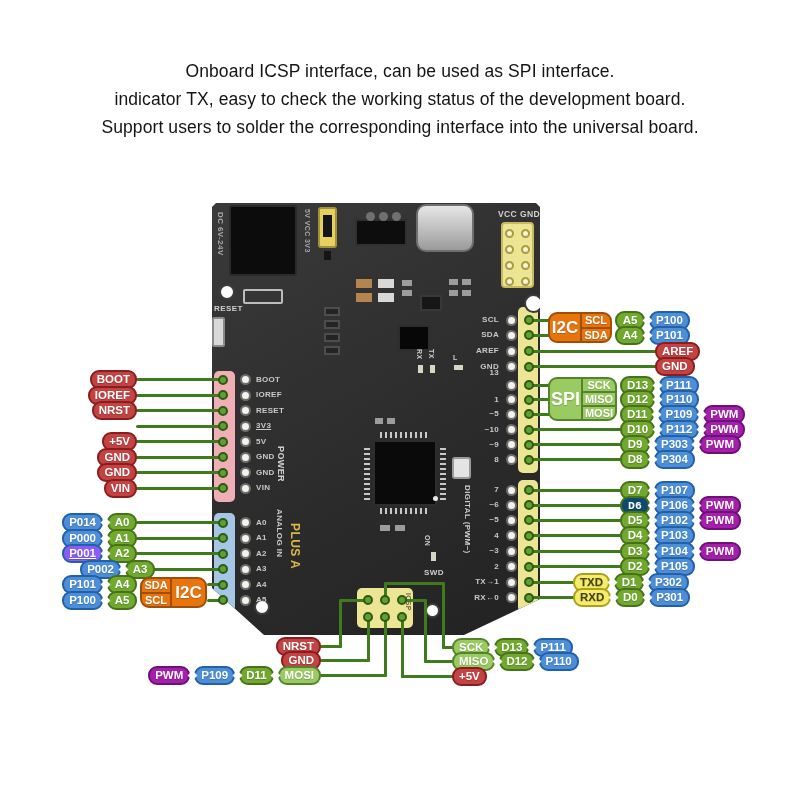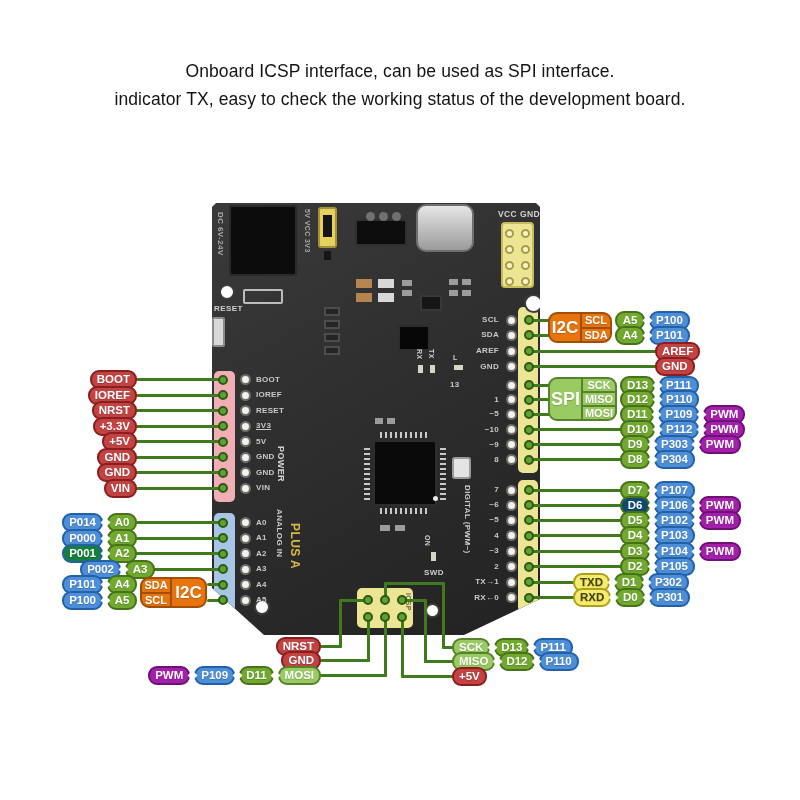--- a/index.html
+++ b/index.html
@@ -35,20 +35,21 @@
   .block .cell{flex:1;display:flex;align-items:center;justify-content:center;font-weight:bold;
                color:#fff;font-size:11px;text-shadow:0 1px 1px rgba(0,0,0,.2)}
 </style>
 </head>
 <body>
 
 <div id="scene">
   <div class="desc">
     <div>Onboard ICSP interface, can be used as SPI interface.</div>
     <div>indicator TX, easy to check the working status of the development board.</div>
+    <div>Support users to solder the corresponding interface into the universal board.</div>
   </div>
   <div id="board">
       <div class="comp" style="left: 17px; top: 2px; width: 68px; height: 71px; background: rgb(12, 12, 12); border: 2px solid rgb(42, 42, 42); border-radius: 3px;"></div>
       <div class="comp" style="left: 106px; top: 4px; width: 19px; height: 41px; background: rgb(230, 208, 94); border: 2px solid rgb(163, 146, 58); border-radius: 3px;"></div>
       <div class="comp" style="left: 111px; top: 12px; width: 9px; height: 22px; background: rgb(21, 21, 21);"></div>
       <div class="comp" style="left: 112px; top: 48px; width: 7px; height: 9px; background: rgb(21, 21, 21);"></div>
       <div class="comp" style="left: 143px; top: 16px; width: 52px; height: 27px; background: rgb(13, 13, 13); border: 2px solid rgb(48, 48, 48); border-radius: 2px;"></div>
       <div class="comp usbc" style="left: 204px; top: 1px; width: 58px; height: 48px; border-radius: 10px;"></div>
       <div class="comp" style="left: 289px; top: 19px; width: 33px; height: 66px; background: rgb(236, 229, 148); border: 2px solid rgb(198, 185, 94); border-radius: 4px;"></div>
       <div class="comp" style="left: 0px; top: 114px; width: 13px; height: 30px; background: rgb(217, 217, 217); border: 2px solid rgb(138, 138, 138); border-radius: 2px;"></div>
@@ -136,23 +137,20 @@
     <div class="pad" style="left: 239.5px; top: 389.5px;"></div>
     <div class="hline" style="left: 135.5px; top: 409px; width: 89px; height: 3px;"></div>
     <div class="dot" style="left: 218px; top: 405.5px;"></div>
     <div class="rowc" style="top: 401px; left: 0px; width: 137px; justify-content: flex-end;">
       <span class="chip" style="background: rgb(195, 67, 67); border-color: rgb(138, 29, 29); color: rgb(255, 255, 255);">NRST</span>
     </div>
     <div class="silk" style="top: 405.5px; left: 256px;">RESET</div>
     <div class="pad" style="left: 239.5px; top: 405px;"></div>
     <div class="hline" style="left: 135.5px; top: 424.5px; width: 89px; height: 3px;"></div>
     <div class="dot" style="left: 218px; top: 421px;"></div>
-    <div class="rowc" style="top: 416.5px; left: 0px; width: 137px; justify-content: flex-end;">
-      <span class="chip" style="background: rgb(195, 67, 67); border-color: rgb(138, 29, 29); color: rgb(255, 255, 255);">+3.3V</span>
-    </div>
     <div class="silk" style="top: 421px; left: 256px; text-decoration: underline;">3V3</div>
     <div class="pad" style="left: 239.5px; top: 420.5px;"></div>
     <div class="hline" style="left: 135.5px; top: 440px; width: 89px; height: 3px;"></div>
     <div class="dot" style="left: 218px; top: 436.5px;"></div>
     <div class="rowc" style="top: 432px; left: 0px; width: 137px; justify-content: flex-end;">
       <span class="chip" style="background: rgb(195, 67, 67); border-color: rgb(138, 29, 29); color: rgb(255, 255, 255);">+5V</span>
     </div>
     <div class="silk" style="top: 436.5px; left: 256px;">5V</div>
     <div class="pad" style="left: 239.5px; top: 436px;"></div>
     <div class="hline" style="left: 135.5px; top: 455.5px; width: 89px; height: 3px;"></div>
@@ -190,21 +188,21 @@
     <div class="rowc" style="top: 528.5px; left: 0px; width: 137px; justify-content: flex-end;">
       <span class="chip" style="background: rgb(77, 142, 216); border-color: rgb(34, 96, 168); color: rgb(255, 255, 255);">P000</span>
       <span class="joint"></span>
       <span class="chip" style="background: rgb(112, 169, 46); border-color: rgb(71, 114, 26); color: rgb(255, 255, 255);">A1</span>
     </div>
     <div class="silk" style="top: 533px; left: 256px;">A1</div>
     <div class="pad" style="left: 239.5px; top: 532.5px;"></div>
     <div class="hline" style="left: 135.5px; top: 552px; width: 89px; height: 3px;"></div>
     <div class="dot" style="left: 218px; top: 548.5px;"></div>
     <div class="rowc" style="top: 544px; left: 0px; width: 137px; justify-content: flex-end;">
-      <span class="chip" style="background: #15803d; border-color: rgb(34, 96, 168); color: rgb(255, 255, 255);">P001</span>
+      <span class="chip" style="background: #8b5cf6; border-color: rgb(34, 96, 168); color: rgb(255, 255, 255); text-decoration: underline;">P001</span>
       <span class="joint"></span>
       <span class="chip" style="background: rgb(112, 169, 46); border-color: rgb(71, 114, 26); color: rgb(255, 255, 255);">A2</span>
     </div>
     <div class="silk" style="top: 548.5px; left: 256px;">A2</div>
     <div class="pad" style="left: 239.5px; top: 548px;"></div>
     <div class="hline" style="left: 135.5px; top: 567.5px; width: 89px; height: 3px;"></div>
     <div class="dot" style="left: 218px; top: 564px;"></div>
     <div class="rowc" style="top: 559.5px; left: 0px; width: 155px; justify-content: flex-end;">
       <span class="chip" style="background: rgb(77, 142, 216); border-color: rgb(34, 96, 168); color: rgb(255, 255, 255);">P002</span>
       <span class="joint"></span>
@@ -262,21 +260,21 @@
     </div>
     <div class="silk" style="top: 361.5px; left: 450px; width: 49px; text-align: right;">GND</div>
     <div class="pad" style="left: 505.5px; top: 361px;"></div>
     <div class="hline" style="left: 527.5px; top: 383.5px; width: 22px; height: 3px;"></div>
     <div class="dot" style="left: 524px; top: 380px;"></div>
     <div class="rowc" style="top: 375.5px; left: 620px;">
       <span class="chip" style="background: rgb(112, 169, 46); border-color: rgb(71, 114, 26); color: rgb(255, 255, 255);">D13</span>
       <span class="joint"></span>
       <span class="chip" style="background: rgb(77, 142, 216); border-color: rgb(34, 96, 168); color: rgb(255, 255, 255);">P111</span>
     </div>
-    <div class="silk" style="top: 380px; left: 450px; width: 49px; ">13</div>
+    <div class="silk" style="top: 368px; left: 450px; width: 49px; text-align: right;">13</div>
     <div class="pad" style="left: 505.5px; top: 379.5px;"></div>
     <div class="hline" style="left: 527.5px; top: 398px; width: 22px; height: 3px;"></div>
     <div class="dot" style="left: 524px; top: 394.5px;"></div>
     <div class="rowc" style="top: 390px; left: 620px;">
       <span class="chip" style="background: rgb(112, 169, 46); border-color: rgb(71, 114, 26); color: rgb(255, 255, 255);">D12</span>
       <span class="joint"></span>
       <span class="chip" style="background: rgb(77, 142, 216); border-color: rgb(34, 96, 168); color: rgb(255, 255, 255);">P110</span>
     </div>
     <div class="silk" style="top: 394.5px; left: 450px; width: 49px; text-align: right;">1</div>
     <div class="pad" style="left: 505.5px; top: 394px;"></div>
@@ -327,21 +325,21 @@
     <div class="rowc" style="top: 480.5px; left: 620px;">
       <span class="chip" style="background: rgb(112, 169, 46); border-color: rgb(71, 114, 26); color: rgb(255, 255, 255);">D7</span>
       <span class="joint"></span>
       <span class="chip" style="background: rgb(77, 142, 216); border-color: rgb(34, 96, 168); color: rgb(255, 255, 255);">P107</span>
     </div>
     <div class="silk" style="top: 485px; left: 450px; width: 49px; text-align: right;">7</div>
     <div class="pad" style="left: 505.5px; top: 484.5px;"></div>
     <div class="hline" style="left: 527.5px; top: 503.5px; width: 94px; height: 3px;"></div>
     <div class="dot" style="left: 524px; top: 500px;"></div>
     <div class="rowc" style="top: 495.5px; left: 620px;">
-      <span class="chip" style="background: #0c4a6e; border-color: rgb(71, 114, 26); color: rgb(255, 255, 255);">D6</span>
+      <span class="chip" style="background: #0c4a6e; border-color: rgb(71, 114, 26); color: rgb(255, 255, 255); font-family: Liberation Mono, monospace;">D6</span>
       <span class="joint"></span>
       <span class="chip" style="background: rgb(77, 142, 216); border-color: rgb(34, 96, 168); color: rgb(255, 255, 255);">P106</span>
       <span class="joint"></span>
       <span class="chip" style="background: rgb(164, 31, 172); border-color: rgb(109, 17, 117); color: rgb(255, 255, 255);">PWM</span>
     </div>
     <div class="silk" style="top: 500px; left: 450px; width: 49px; text-align: right;">~6</div>
     <div class="pad" style="left: 505.5px; top: 499.5px;"></div>
     <div class="hline" style="left: 527.5px; top: 518.5px; width: 94px; height: 3px;"></div>
     <div class="dot" style="left: 524px; top: 515px;"></div>
     <div class="rowc" style="top: 510.5px; left: 620px;">

